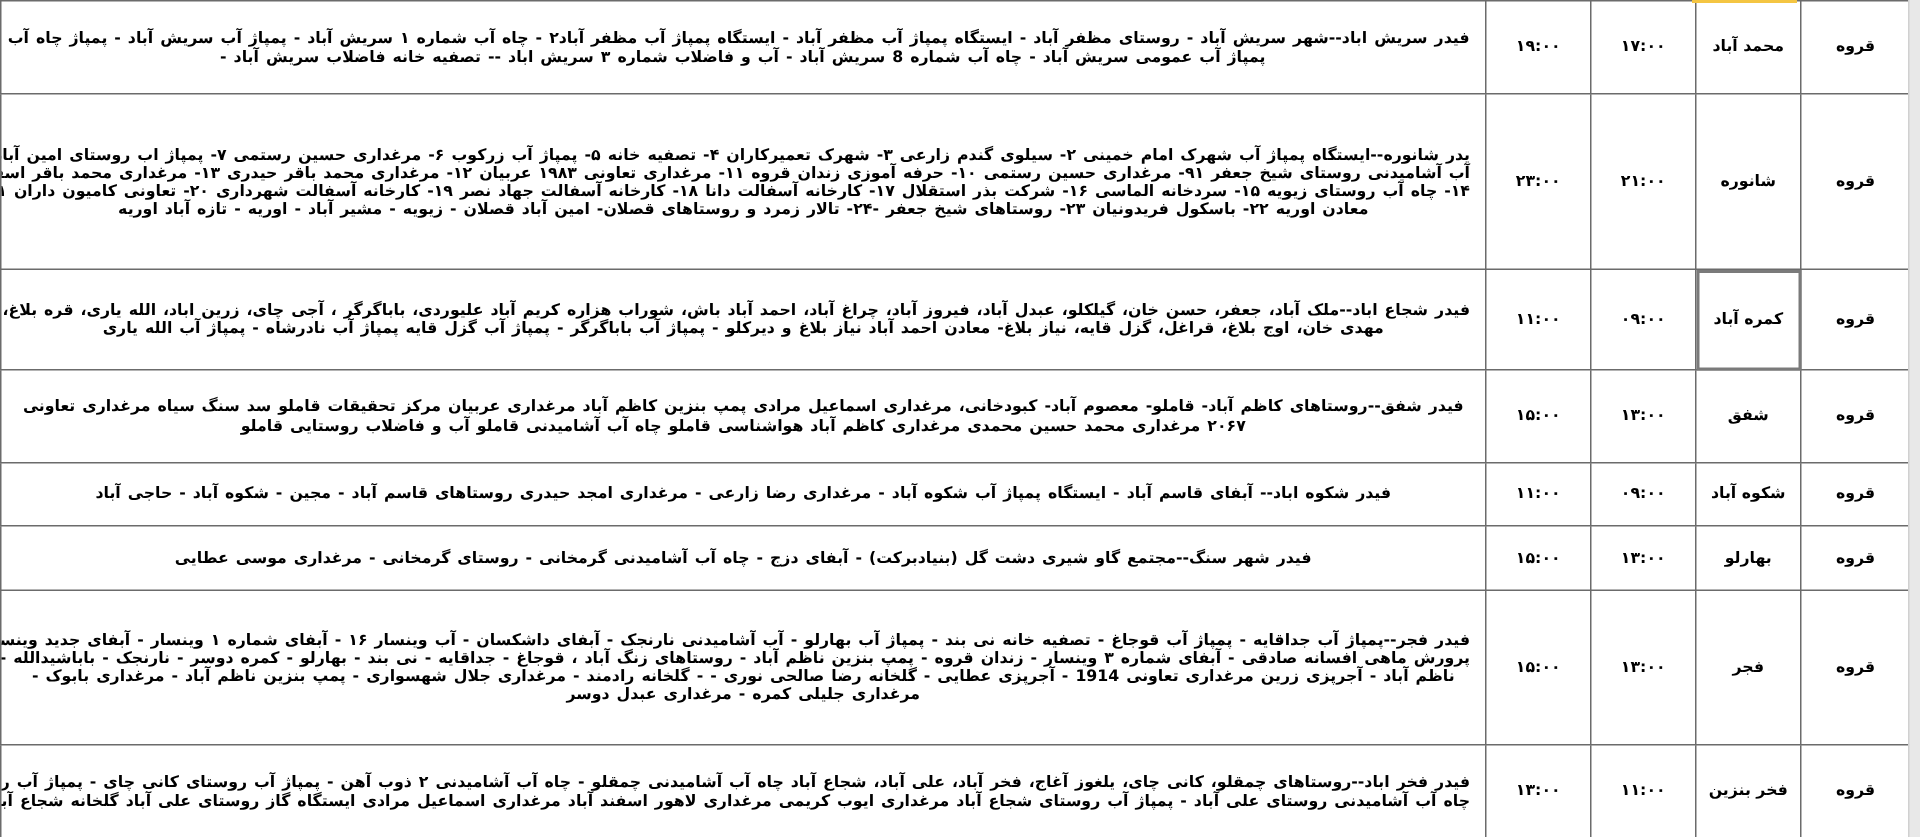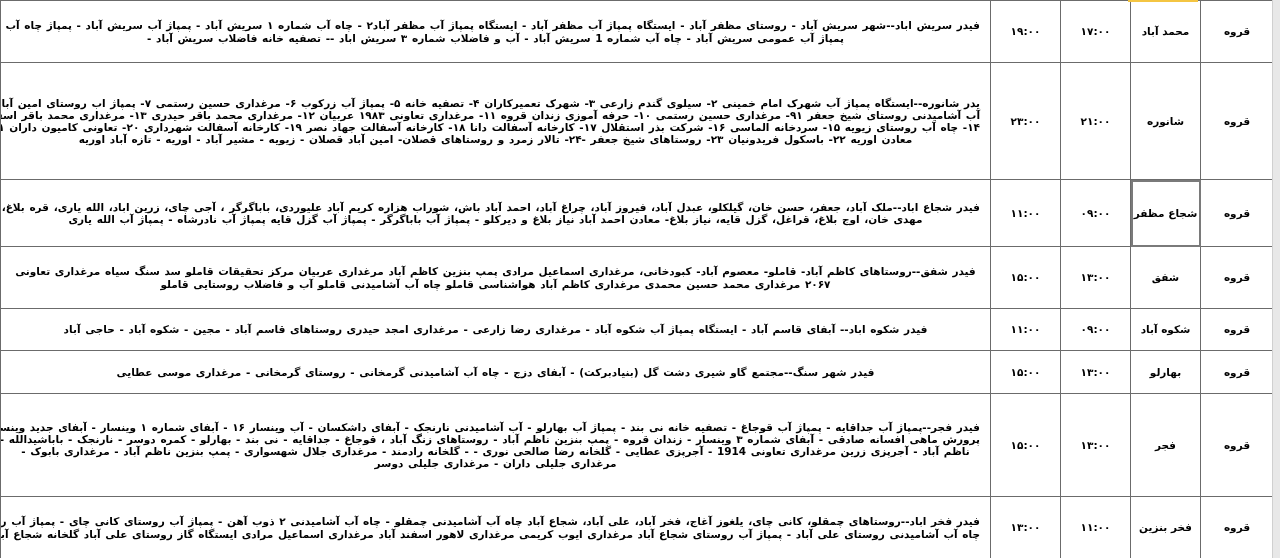--- a/index.html
+++ b/index.html
@@ -114,38 +114,38 @@
       <col class="c-areas">
     </colgroup>
     <tbody id="tbody">
         <tr class="r-0">
           <td class="cell-city">قروه</td>
           <td class="cell-feeder">محمد آباد</td>
           <td class="cell-time">۱۷:۰۰</td>
           <td class="cell-time">۱۹:۰۰</td>
           <td class="cell-areas">
             <span class="line">فیدر سریش اباد--شهر سریش آباد - روستای مظفر آباد - ایستگاه پمپاژ آب مظفر آباد - ایستگاه پمپاژ آب مظفر آباد۲ - چاه آب شماره ۱ سریش آباد - پمپاژ آب سریش آباد - پمپاژ چاه آب شماره ۳ مظفر آباد-</span>
-            <span class="line">پمپاژ آب عمومی سریش آباد - چاه آب شماره 1 سریش آباد - آب و فاضلاب شماره ۳ سریش اباد -- تصفیه خانه فاضلاب سریش آباد -</span>
+            <span class="line">پمپاژ آب عمومی سریش آباد - چاه آب شماره 8 سریش آباد - آب و فاضلاب شماره ۳ سریش اباد -- تصفیه خانه فاضلاب سریش آباد -</span>
           </td>
         </tr>
         <tr class="r-1">
           <td class="cell-city">قروه</td>
           <td class="cell-feeder">شانوره</td>
           <td class="cell-time">۲۱:۰۰</td>
           <td class="cell-time">۲۳:۰۰</td>
           <td class="cell-areas">
             <span class="line">یدر شانوره--ایستگاه پمپاژ آب شهرک امام خمینی ۲- سیلوی گندم زارعی ۳- شهرک تعمیرکاران ۴- تصفیه خانه ۵- پمپاژ آب زرکوب ۶- مرغداری حسین رستمی ۷- پمپاژ اب روستای امین آباد ۸-</span>
             <span class="line">آب آشامیدنی روستای شیخ جعفر ۹۱- مرغداری حسین رستمی ۱۰- حرفه آموزی زندان قروه ۱۱- مرغداری تعاونی ۱۹۸۳ عربیان ۱۲- مرغداری محمد باقر حیدری ۱۳- مرغداری محمد باقر اسفندیاری</span>
             <span class="line">۱۴- چاه آب روستای زیویه ۱۵- سردخانه الماسی ۱۶- شرکت بذر استقلال ۱۷- کارخانه آسفالت دانا ۱۸- کارخانه آسفالت جهاد نصر ۱۹- کارخانه آسفالت شهرداری ۲۰- تعاونی کامیون داران ۲۱-</span>
             <span class="line">معادن اوریه ۲۲- باسکول فریدونیان ۲۳- روستاهای شیخ جعفر -۲۴- تالار زمرد و روستاهای قصلان- امین آباد قصلان - زیویه - مشیر آباد - اوریه - تازه آباد اوریه</span>
           </td>
         </tr>
         <tr class="r-2">
           <td class="cell-city">قروه</td>
-          <td class="cell-feeder selected-cell">شجاع مظفر</td>
+          <td class="cell-feeder selected-cell">کمره آباد</td>
           <td class="cell-time">۰۹:۰۰</td>
           <td class="cell-time">۱۱:۰۰</td>
           <td class="cell-areas">
             <span class="line">فیدر شجاع اباد--ملک آباد، جعفر، حسن خان، گیلکلو، عبدل آباد، فیروز آباد، چراغ آباد، احمد آباد باش، شوراب هزاره کریم آباد علیوردی، باباگرگر ، آجی چای، زرین اباد، الله یاری، قره بلاغ، دیرکلو، نادرشاه،</span>
             <span class="line">مهدی خان، اوج بلاغ، قراغل، گزل قایه، نیاز بلاغ- معادن احمد آباد نیاز بلاغ و دیرکلو - پمپاژ آب باباگرگر - پمپاژ آب گزل قایه پمپاژ آب نادرشاه - پمپاژ آب الله یاری</span>
           </td>
         </tr>
         <tr class="r-3">
           <td class="cell-city">قروه</td>
           <td class="cell-feeder">شفق</td>
@@ -176,21 +176,21 @@
         </tr>
         <tr class="r-6">
           <td class="cell-city">قروه</td>
           <td class="cell-feeder">فجر</td>
           <td class="cell-time">۱۳:۰۰</td>
           <td class="cell-time">۱۵:۰۰</td>
           <td class="cell-areas">
             <span class="line">فیدر فجر--پمپاژ آب جداقایه - پمپاژ آب قوجاغ - تصفیه خانه نی بند - پمپاژ آب بهارلو - آب آشامیدنی نارنجک - آبفای داشکسان - آب وینسار ۱۶ - آبفای شماره ۱ وینسار - آبفای جدید وینسار -</span>
             <span class="line">پرورش ماهی افسانه صادقی - آبفای شماره ۳ وینسار - زندان قروه - پمپ بنزین ناظم آباد - روستاهای زنگ آباد ، قوجاغ - جداقایه - نی بند - بهارلو - کمره دوسر - نارنجک - باباشیدالله - داشکسان راهدارخانه</span>
             <span class="line">ناظم آباد - آجرپزی زرین مرغداری تعاونی 1914 - آجرپزی عطایی - گلخانه رضا صالحی نوری - - گلخانه رادمند - مرغداری جلال شهسواری - پمپ بنزین ناظم آباد - مرغداری بابوک -</span>
-            <span class="line">مرغداری جلیلی داران - مرغداری جلیلی دوسر</span>
+            <span class="line">مرغداری جلیلی کمره - مرغداری عبدل دوسر</span>
           </td>
         </tr>
         <tr class="r-7">
           <td class="cell-city">قروه</td>
           <td class="cell-feeder">فخر بنزین</td>
           <td class="cell-time">۱۱:۰۰</td>
           <td class="cell-time">۱۳:۰۰</td>
           <td class="cell-areas">
             <span class="line">فیدر فخر اباد--روستاهای چمقلو، کانی چای، یلغوز آغاج، فخر آباد، علی آباد، شجاع آباد چاه آب آشامیدنی چمقلو - چاه آب آشامیدنی ۲ ذوب آهن - پمپاژ آب روستای کانی چای - پمپاژ آب روستای یلغوز آغاج</span>
             <span class="line">چاه آب آشامیدنی روستای علی آباد - پمپاژ آب روستای شجاع آباد مرغداری ایوب کریمی مرغداری لاهور اسفند آباد مرغداری اسماعیل مرادی ایستگاه گاز روستای علی آباد گلخانه شجاع آباد</span>

